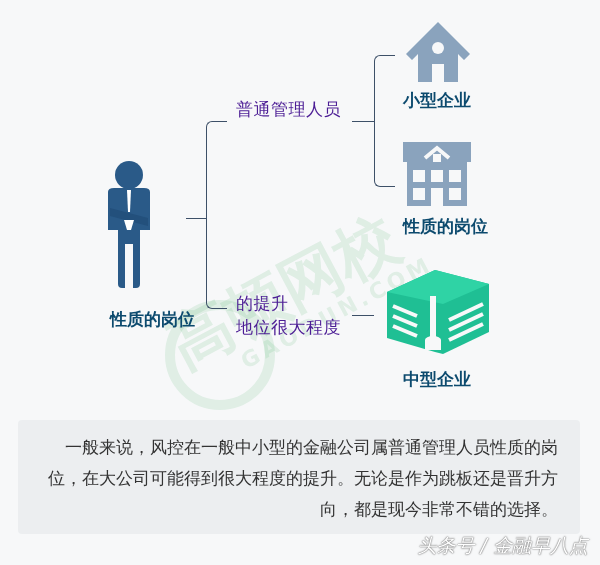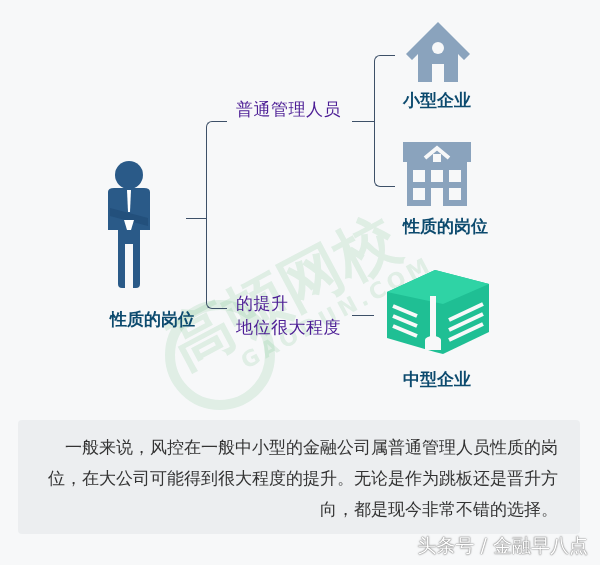--- a/index.html
+++ b/index.html
@@ -13,21 +13,21 @@
                font-size:62px; font-weight:bold; transform:rotate(-28deg); white-space:nowrap; }
   .wm2 { position:absolute; left:230px; top:300px; color:rgba(60,170,90,0.12);
          font-size:22px; font-weight:bold; transform:rotate(-28deg); letter-spacing:4px; }
   .wm-ring { position:absolute; left:165px; top:300px; width:90px; height:90px; border-radius:50%;
              border:10px solid rgba(60,170,90,0.12); }
   .note { position:absolute; left:18px; top:420px; width:562px; height:114px; background:#eceef0;
           border-radius:4px;text-align:right; }
   .note p { margin:0; position:absolute; left:30px; top:12px; width:510px; color:#333;
             font-size:17px; line-height:31px; }
   .footer { position:absolute; right:12px; top:533px; color:#fff; font-size:19px;
-            text-shadow:0 0 2px #777, 0 0 1px #555; }
+            text-shadow:0 0 2px #777, 0 0 1px #555;font-style:italic; }
 </style>
 </head>
 <body>
 
 <div class="wm-ring"></div>
 <div class="watermark">高顿网校</div>
 <div class="wm2">GAODUN.COM</div>
 
 <svg class="abs" style="left:104px;top:160px" width="50" height="128" viewBox="0 0 50 128">
   <circle cx="25" cy="15" r="14" fill="#2a5a88"></circle>

